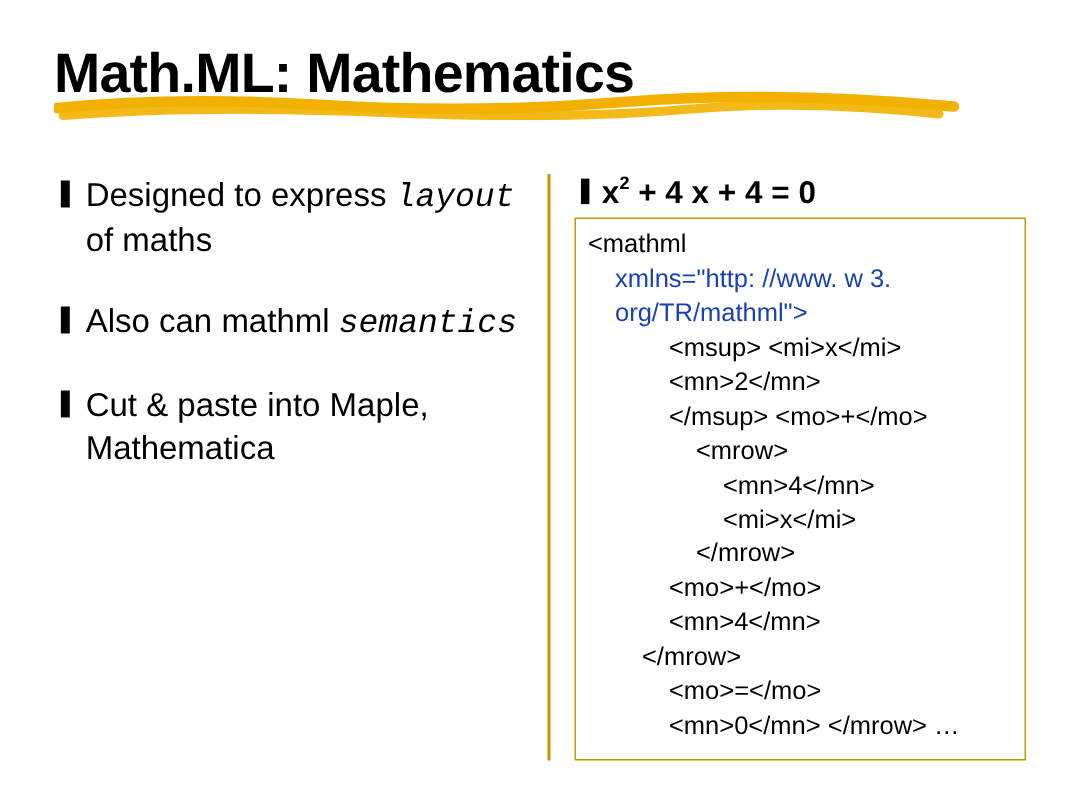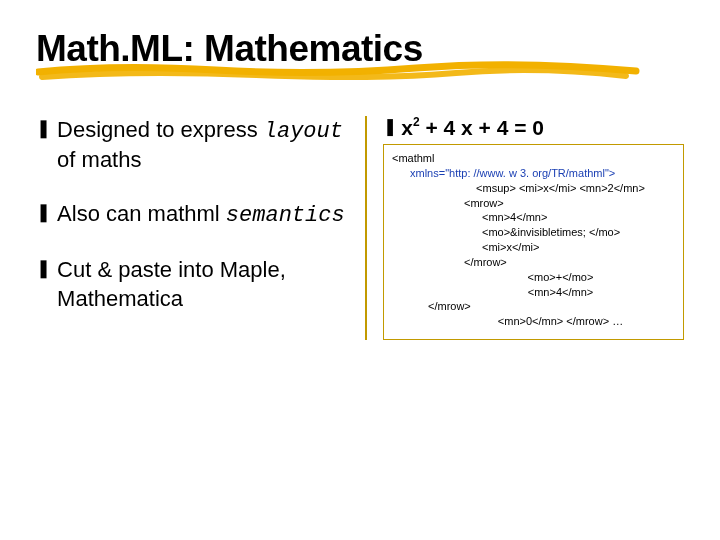--- a/index.html
+++ b/index.html
@@ -91,31 +91,31 @@
   .eq .sup {
     font-size: 12px;
     vertical-align: super;
     position: relative;
     top: -1px;
   }
   .codebox {
     border: 1px solid #c29a00;
     padding: 6px 8px 10px 8px;
     font-family: Arial, Helvetica, sans-serif;
-    font-size: 11px;
+    font-size: 17px;
     line-height: 1.35;
     color: #000;
   }
   .codebox .ns {
     color: #1a3fb3;
   }
   .codebox .l0 { padding-left: 0; }
   .codebox .l1 { padding-left: 18px; }
   .codebox .l2 { padding-left: 36px; }
-  .codebox .l3 { padding-left: 54px; text-align: center; }
+  .codebox .l3 { padding-left: 54px; }
   .codebox .l4 { padding-left: 72px; }
   .codebox .l5 { padding-left: 90px; }
 </style>
 </head>
 <body>
 
 <div class="slide">
 
   <div class="title-wrap">
     <div class="title">Math.ML: Mathematics</div>
@@ -160,27 +160,28 @@
         <span class="dec">❚</span>
         <span>
           <span>x</span><span class="sup">2</span><span> + 4 x + 4 = 0</span>
         </span>
       </div>
 
       <div class="codebox">
         <div class="l0">&lt;mathml</div>
         <div class="l1 ns">xmlns="http: //www. w 3. org/TR/mathml"&gt;</div>
         <div class="l3">&lt;msup&gt; &lt;mi&gt;x&lt;/mi&gt; &lt;mn&gt;2&lt;/mn&gt;</div>
+        <div class="l3">&lt;/msup&gt; &lt;mo&gt;+&lt;/mo&gt;</div>
         <div class="l4">&lt;mrow&gt;</div>
         <div class="l5">&lt;mn&gt;4&lt;/mn&gt;</div>
-        <div class="l5">&lt;mo&gt;&amp;invisibletimes; &lt;/mo&gt;</div>
         <div class="l5">&lt;mi&gt;x&lt;/mi&gt;</div>
         <div class="l4">&lt;/mrow&gt;</div>
         <div class="l3">&lt;mo&gt;+&lt;/mo&gt;</div>
         <div class="l3">&lt;mn&gt;4&lt;/mn&gt;</div>
         <div class="l2">&lt;/mrow&gt;</div>
+        <div class="l3">&lt;mo&gt;=&lt;/mo&gt;</div>
         <div class="l3">&lt;mn&gt;0&lt;/mn&gt; &lt;/mrow&gt; …</div>
       </div>
 
     </div>
 
   </div>
 </div>
 
 </body></html>

